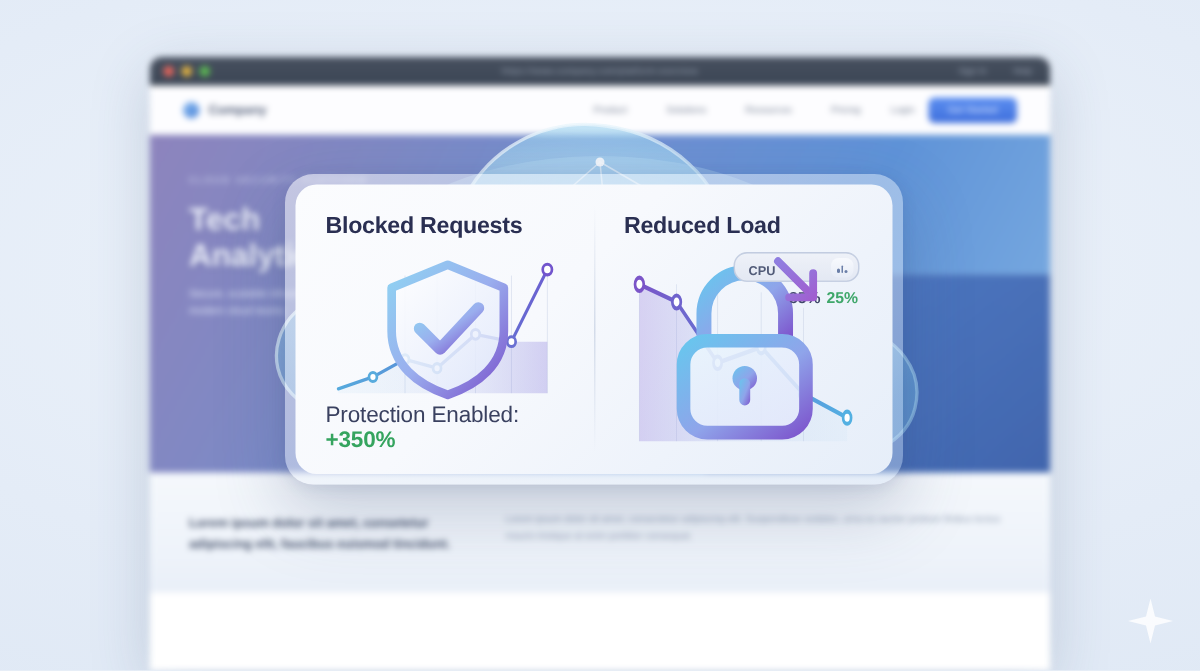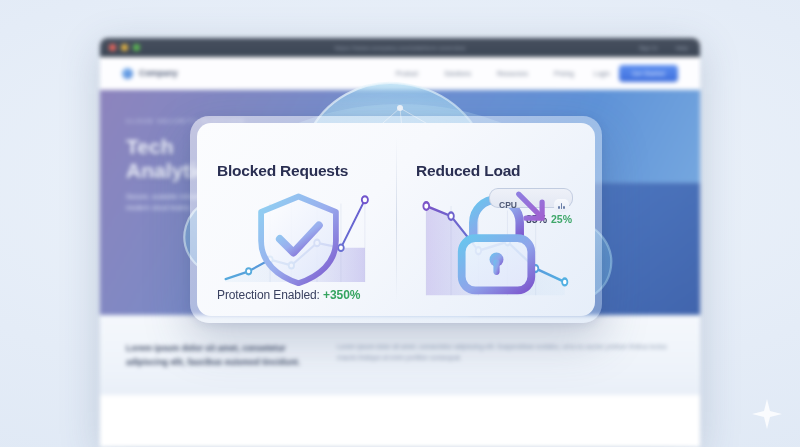--- a/index.html
+++ b/index.html
@@ -186,21 +186,20 @@
     width: 1px;
     background: linear-gradient(180deg, rgba(170,185,210,0), rgba(170,185,210,.45), rgba(170,185,210,0));
   }
 
   .pane {
     width: 50%;
     padding: 19px 20px 14px 20px;
     position: relative;
     display: flex;
     flex-direction: column;
-    margin-top: 20px;
   }
 
   .pane-title {
     font-size: 15.5px;
     font-weight: 700;
     color: #2a2f52;
     letter-spacing: -.2px;
   }
 
   .viz {
@@ -212,21 +211,21 @@
   .viz svg { position: absolute; inset: 0; width: 100%; height: 100%; }
 
   .badge-wrap {
     position: absolute;
     right: 2px;
     top: 2px;
     width: 84px;
   }
   .badge {
     display: flex;
-    align-items: center;
+    align-items: flex-end;
     justify-content: space-between;
     background: linear-gradient(180deg,#eef1f8,#e3e8f3);
     border: 1px solid rgba(160,175,205,.5);
     border-radius: 9px;
     padding: 16px 3px 2px 9px;
     height: 17px;
   }
   .badge-label { font-size: 8.5px; font-weight: 700; color: #515b78; }
   .badge-ico {
     width: 15px; height: 13px;
@@ -246,21 +245,21 @@
     justify-content: flex-end;
     gap: 4px;
     margin-top: 5px;
     padding-right: 1px;
   }
   .metric-from { font-size: 10.5px; font-weight: 700; color: #3f4768; }
   .metric-to   { font-size: 10.5px; font-weight: 700; color: #3fa76a; }
   .arrow-down  { width: 11px; height: 11px; display: block; }
 
   .pane-foot {
-    font-size: 12px;
+    font-size: 15px;
     color: #3a4160;
     letter-spacing: -.1px;
   }
   .pane-foot b { color: #35a45f; font-weight: 700; }
 </style>
 </head>
 <body>
 
 <div id="stage">
 

